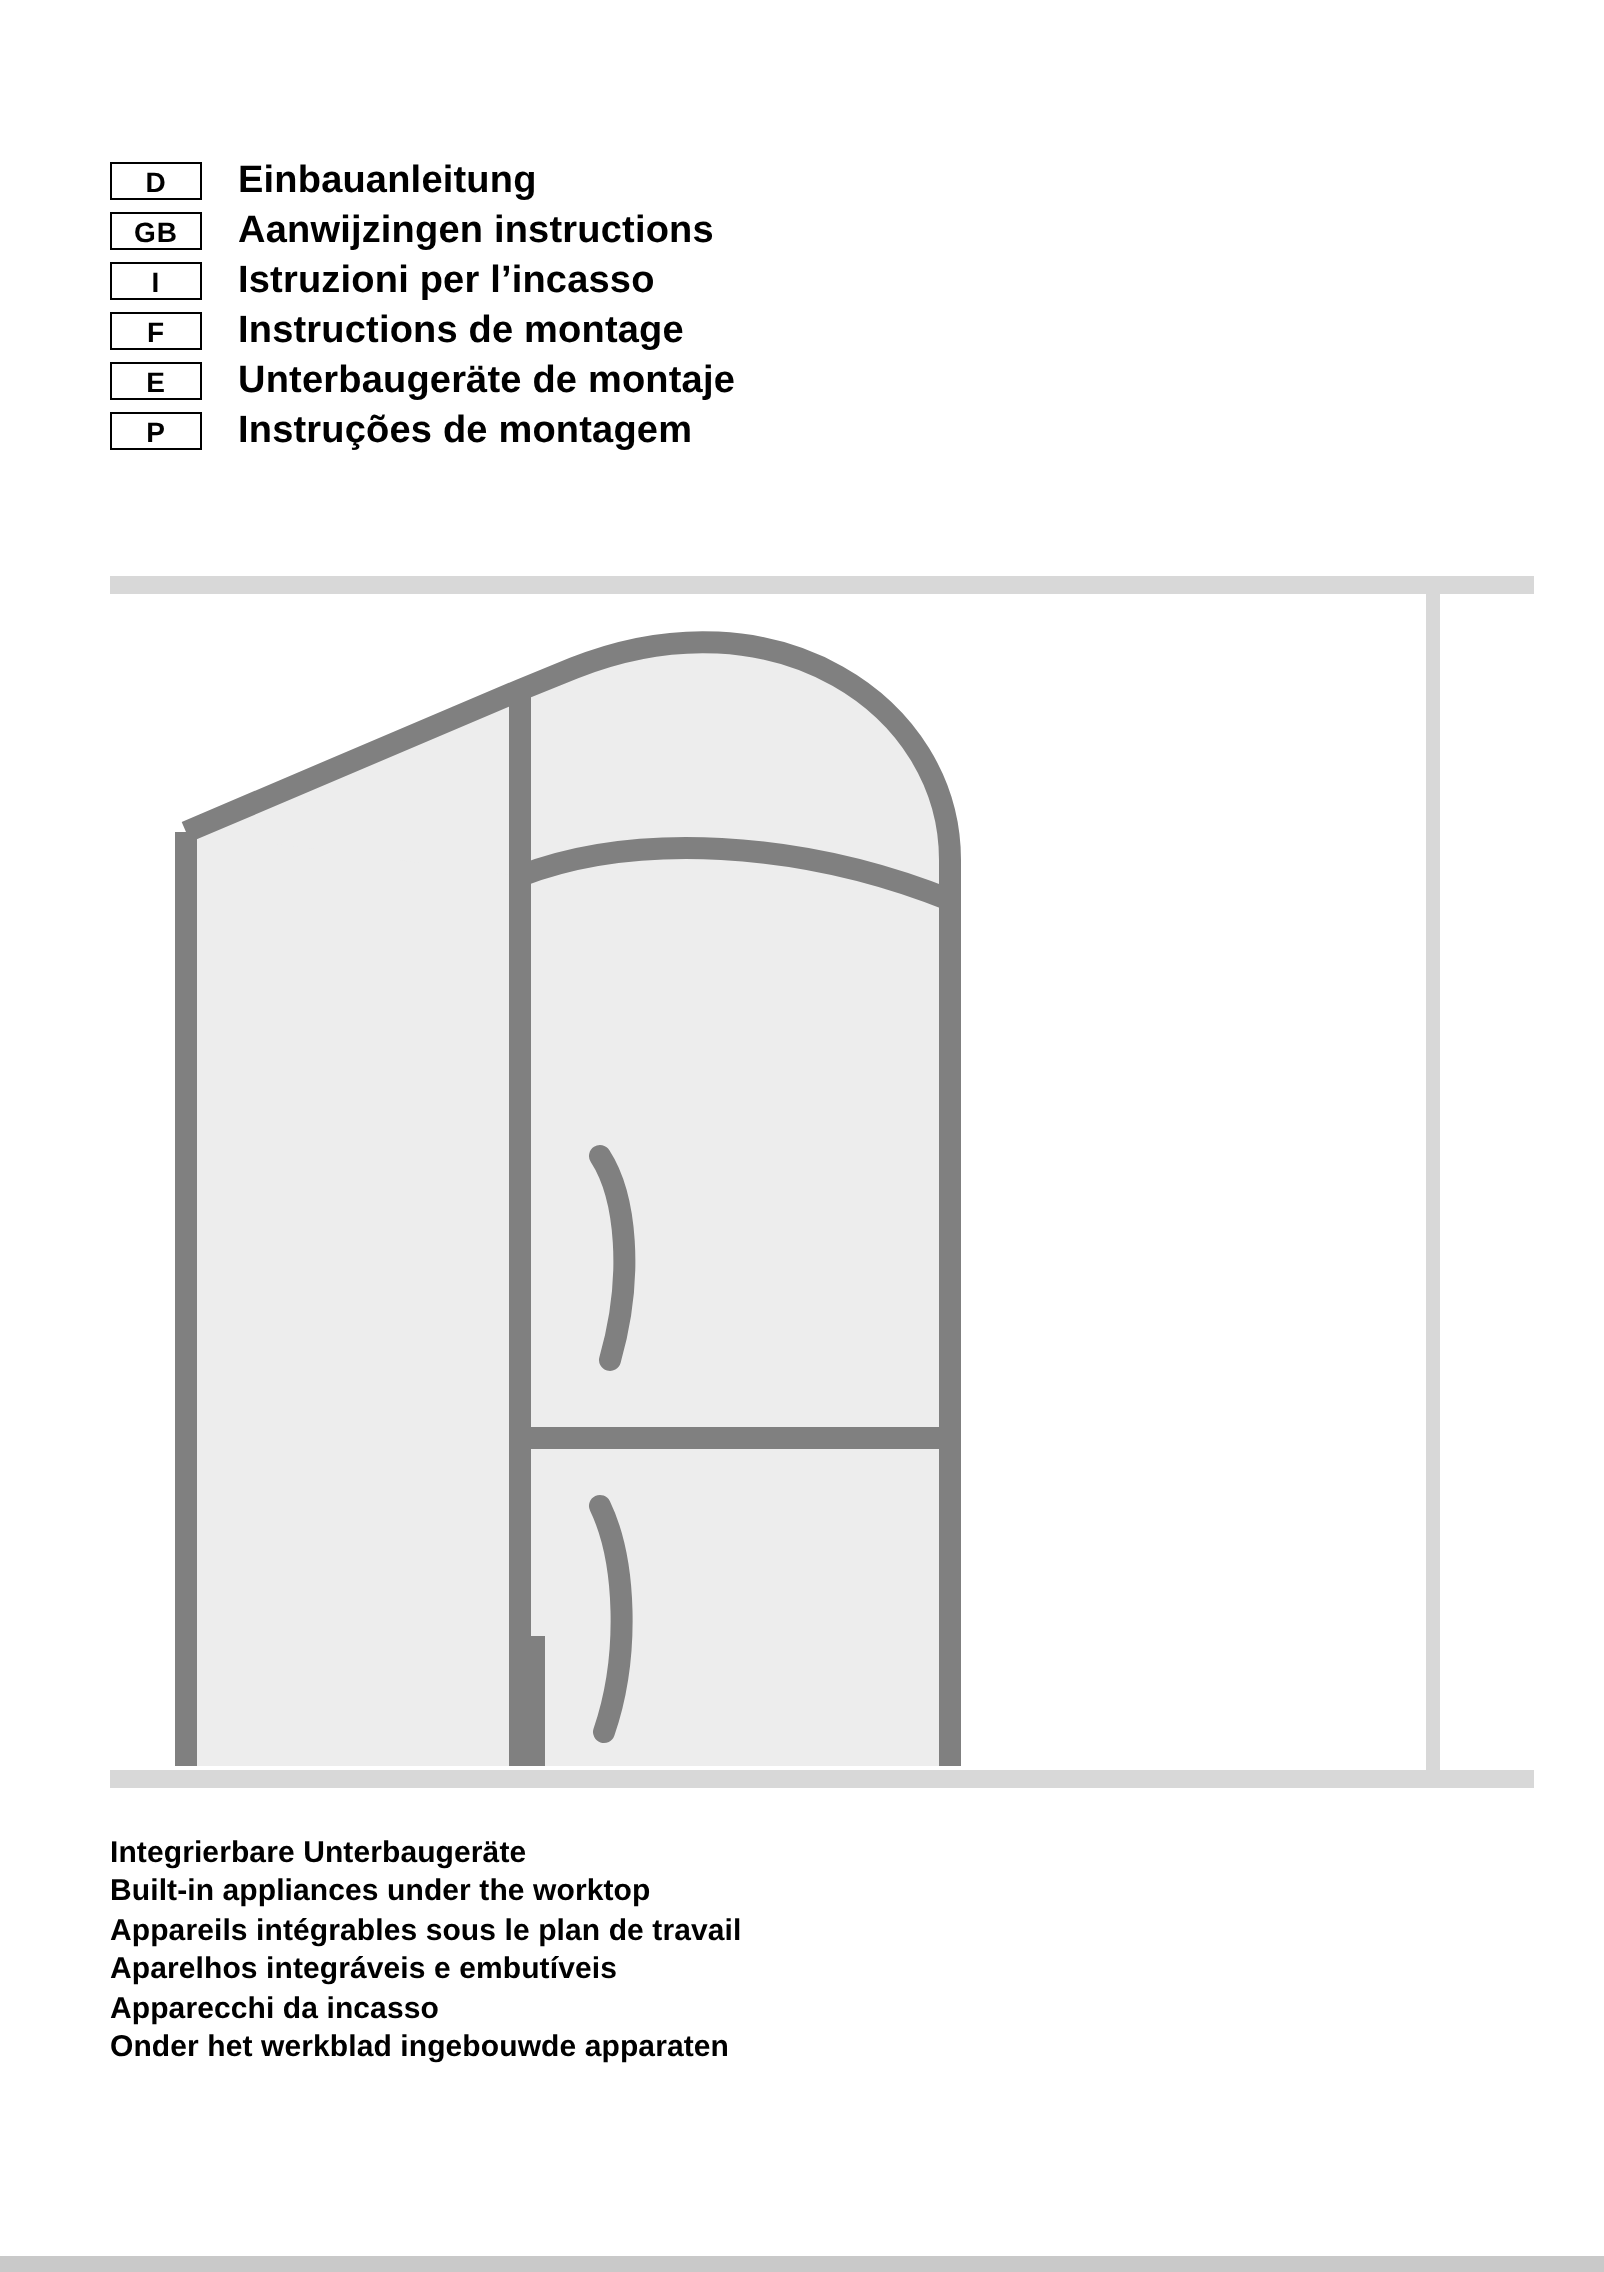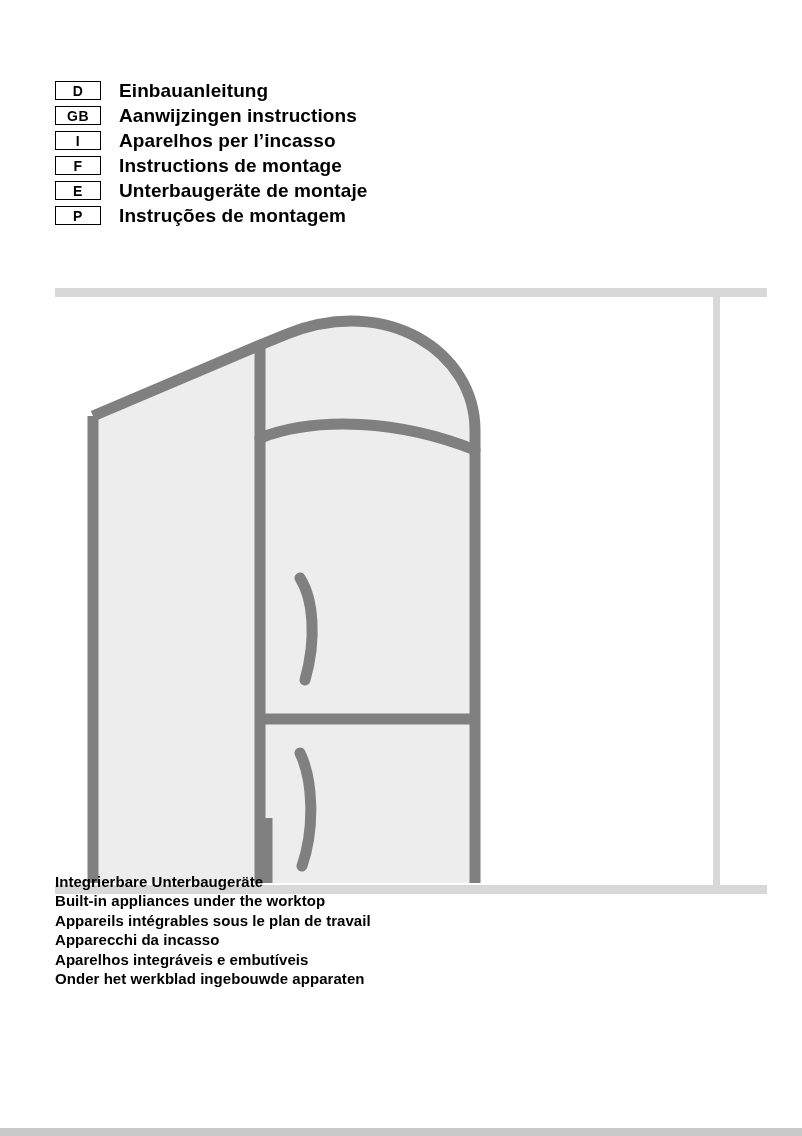--- a/index.html
+++ b/index.html
@@ -84,21 +84,21 @@
   .fridge-svg {
     position: absolute;
     left: 0;
     top: 10px;
   }
 
   
   .caption-list {
     position: absolute;
     left: 55px;
-    top: 872px;
+    top: 917px;
     width: 650px;
   }
   .caption-line {
     font-size: 15px;
     font-weight: bold;
     line-height: 19.4px;
     letter-spacing: 0.05px;
     white-space: nowrap;
   }
 
@@ -122,21 +122,21 @@
     <span class="lang-name">Einbauanleitung</span>
   </div>
 
   <div class="lang-row">
     <span class="lang-code">GB</span>
     <span class="lang-name">Aanwijzingen instructions</span>
   </div>
 
   <div class="lang-row">
     <span class="lang-code">I</span>
-    <span class="lang-name">Aparelhos per l’incasso</span>
+    <span class="lang-name">Istruzioni per l’incasso</span>
   </div>
 
   <div class="lang-row">
     <span class="lang-code">F</span>
     <span class="lang-name">Instructions de montage</span>
   </div>
 
   <div class="lang-row">
     <span class="lang-code">E</span>
     <span class="lang-name">Unterbaugeräte de montaje</span>
@@ -181,18 +181,18 @@
     <path d="M245 455 C 258 482 260 530 247 568" fill="none" stroke="#808080" stroke-width="11" stroke-linecap="round"></path>
 
     <path d="M212 520 L212 585" fill="none" stroke="#808080" stroke-width="11"></path>
   </svg>
 </div>
 
 <div class="caption-list">
   <div class="caption-line">Integrierbare Unterbaugeräte</div>
   <div class="caption-line">Built-in appliances under the worktop</div>
   <div class="caption-line">Appareils intégrables sous le plan de travail</div>
+  <div class="caption-line">Aparelhos integráveis e embutíveis</div>
   <div class="caption-line">Apparecchi da incasso</div>
-  <div class="caption-line">Aparelhos integráveis e embutíveis</div>
   <div class="caption-line">Onder het werkblad ingebouwde apparaten</div>
 </div>
 
 <div class="page-bottom-rule"></div>
 
 </body></html>

